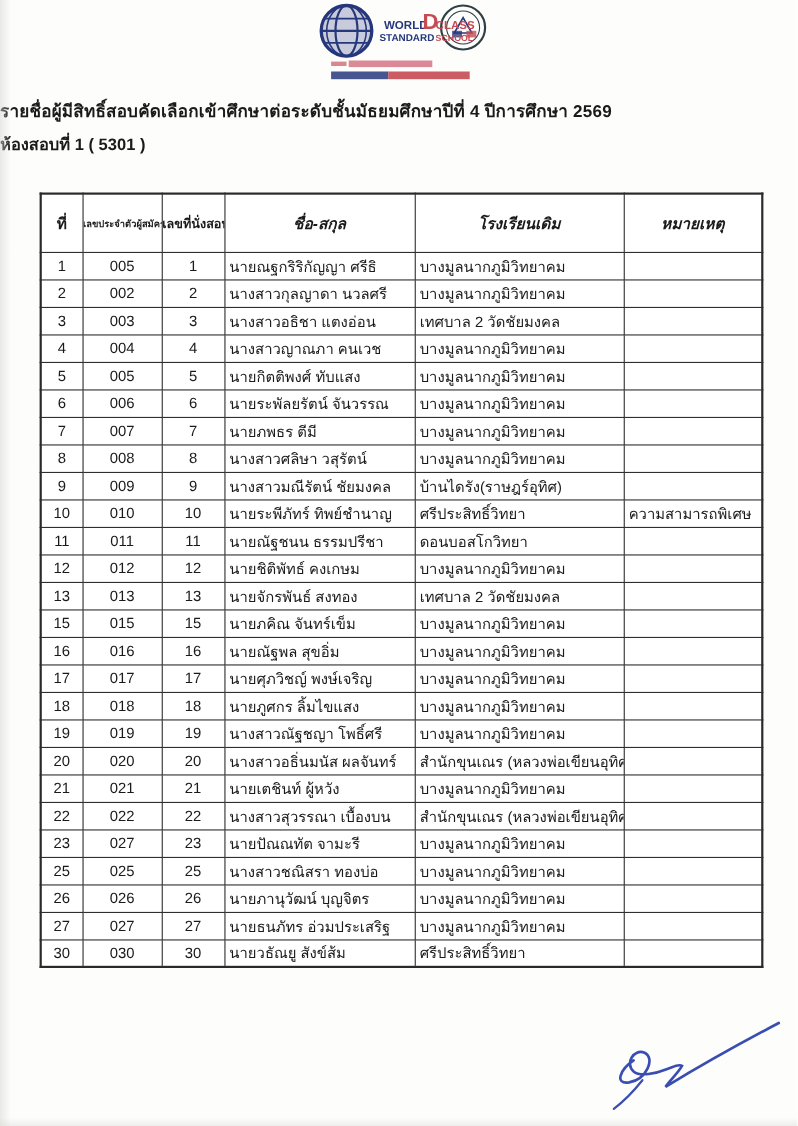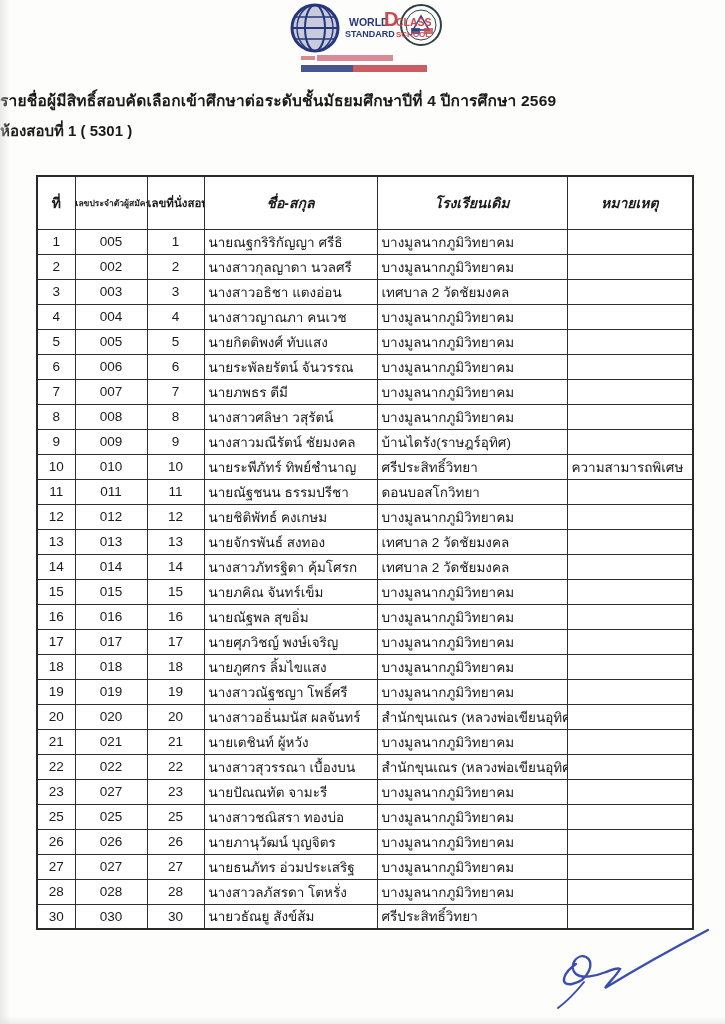--- a/index.html
+++ b/index.html
@@ -224,28 +224,20 @@
         </tr>
         <tr>
           <td class="c-num">13</td>
           <td class="c-num">013</td>
           <td class="c-num">13</td>
           <td class="c-name">นายจักรพันธ์  สงทอง</td>
           <td class="c-school">เทศบาล 2 วัดชัยมงคล</td>
           <td class="c-remark"></td>
         </tr>
         <tr>
-          <td class="c-num">14</td>
-          <td class="c-num">014</td>
-          <td class="c-num">14</td>
-          <td class="c-name">นางสาวภัทรฐิดา  คุ้มโศรก</td>
-          <td class="c-school">เทศบาล 2 วัดชัยมงคล</td>
-          <td class="c-remark"></td>
-        </tr>
-        <tr>
           <td class="c-num">15</td>
           <td class="c-num">015</td>
           <td class="c-num">15</td>
           <td class="c-name">นายภคิณ  จันทร์เข็ม</td>
           <td class="c-school">บางมูลนากภูมิวิทยาคม</td>
           <td class="c-remark"></td>
         </tr>
         <tr>
           <td class="c-num">16</td>
           <td class="c-num">016</td>
@@ -328,28 +320,20 @@
         </tr>
         <tr>
           <td class="c-num">27</td>
           <td class="c-num">027</td>
           <td class="c-num">27</td>
           <td class="c-name">นายธนภัทร  อ่วมประเสริฐ</td>
           <td class="c-school">บางมูลนากภูมิวิทยาคม</td>
           <td class="c-remark"></td>
         </tr>
         <tr>
-          <td class="c-num">28</td>
-          <td class="c-num">028</td>
-          <td class="c-num">28</td>
-          <td class="c-name">นางสาวลภัสรดา  โตหรั่ง</td>
-          <td class="c-school">บางมูลนากภูมิวิทยาคม</td>
-          <td class="c-remark"></td>
-        </tr>
-        <tr>
           <td class="c-num">30</td>
           <td class="c-num">030</td>
           <td class="c-num">30</td>
           <td class="c-name">นายวธัณยู  สังข์ส้ม</td>
           <td class="c-school">ศรีประสิทธิ์วิทยา</td>
           <td class="c-remark"></td>
         </tr>
       </tbody>
   </table>
 </div>

